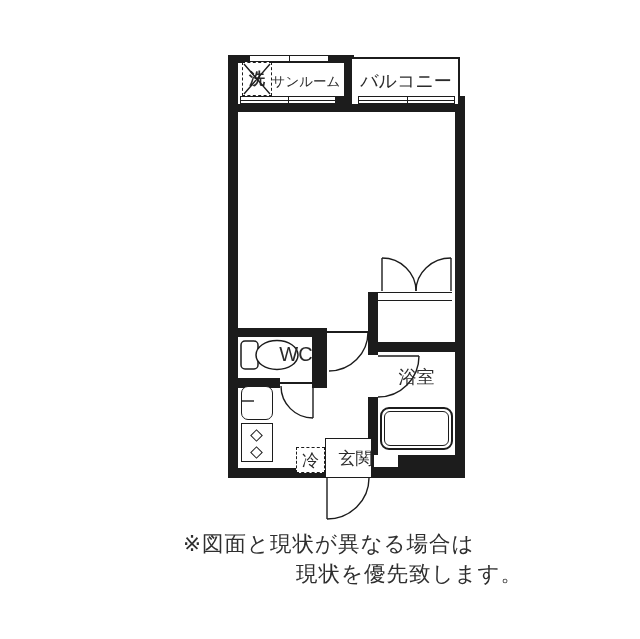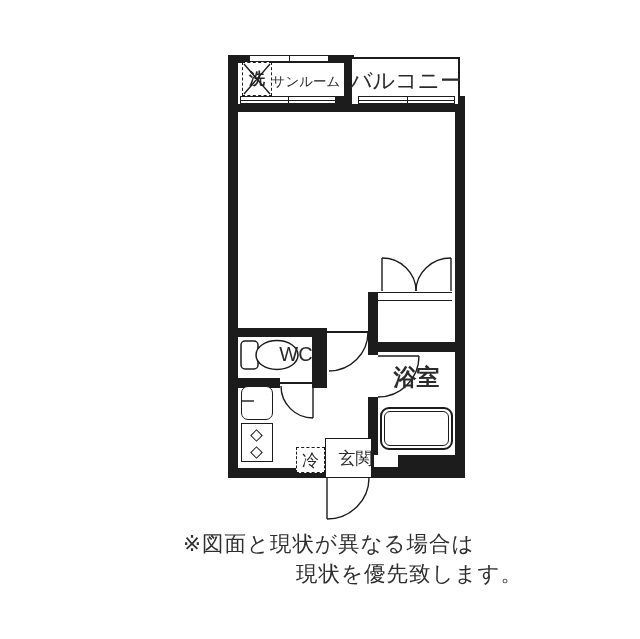--- a/index.html
+++ b/index.html
@@ -107,20 +107,20 @@
       <path d="M242 401 L254 401"></path>
     </g>
 
     <g stroke="#1c1c1c" stroke-width="1.5" fill="#ffffff">
       <rect x="241" y="341" width="17" height="28" rx="4"></rect>
       <ellipse cx="277" cy="355" rx="21" ry="14.5"></ellipse>
     </g>
   </svg>
 
   <div class="label center" style="left:270px;top:73px;width:72px;height:18px;font-size:13.5px;">サンルーム</div>
-  <div class="label center" style="left:354px;top:69px;width:104px;height:24px;font-size:22px;">バルコニー</div>
+  <div class="label center" style="left:354px;top:69px;width:104px;height:24px;font-size:18px;">バルコニー</div>
   <div class="label center" style="left:277px;top:343px;width:38px;height:22px;font-size:20px;">WC</div>
-  <div class="label center" style="left:378px;top:366px;width:77px;height:22px;font-size:23px;font-weight:bold;">浴室</div>
+  <div class="label center" style="left:378px;top:366px;width:77px;height:22px;font-size:18px;">浴室</div>
 
   <div class="note" style="left:296px;top:559px;">現状を優先致します。</div>
   <div class="note" style="left:183px;top:529px;">※図面と現状が異なる場合は</div>
 
 </div>
 
 </body></html>

